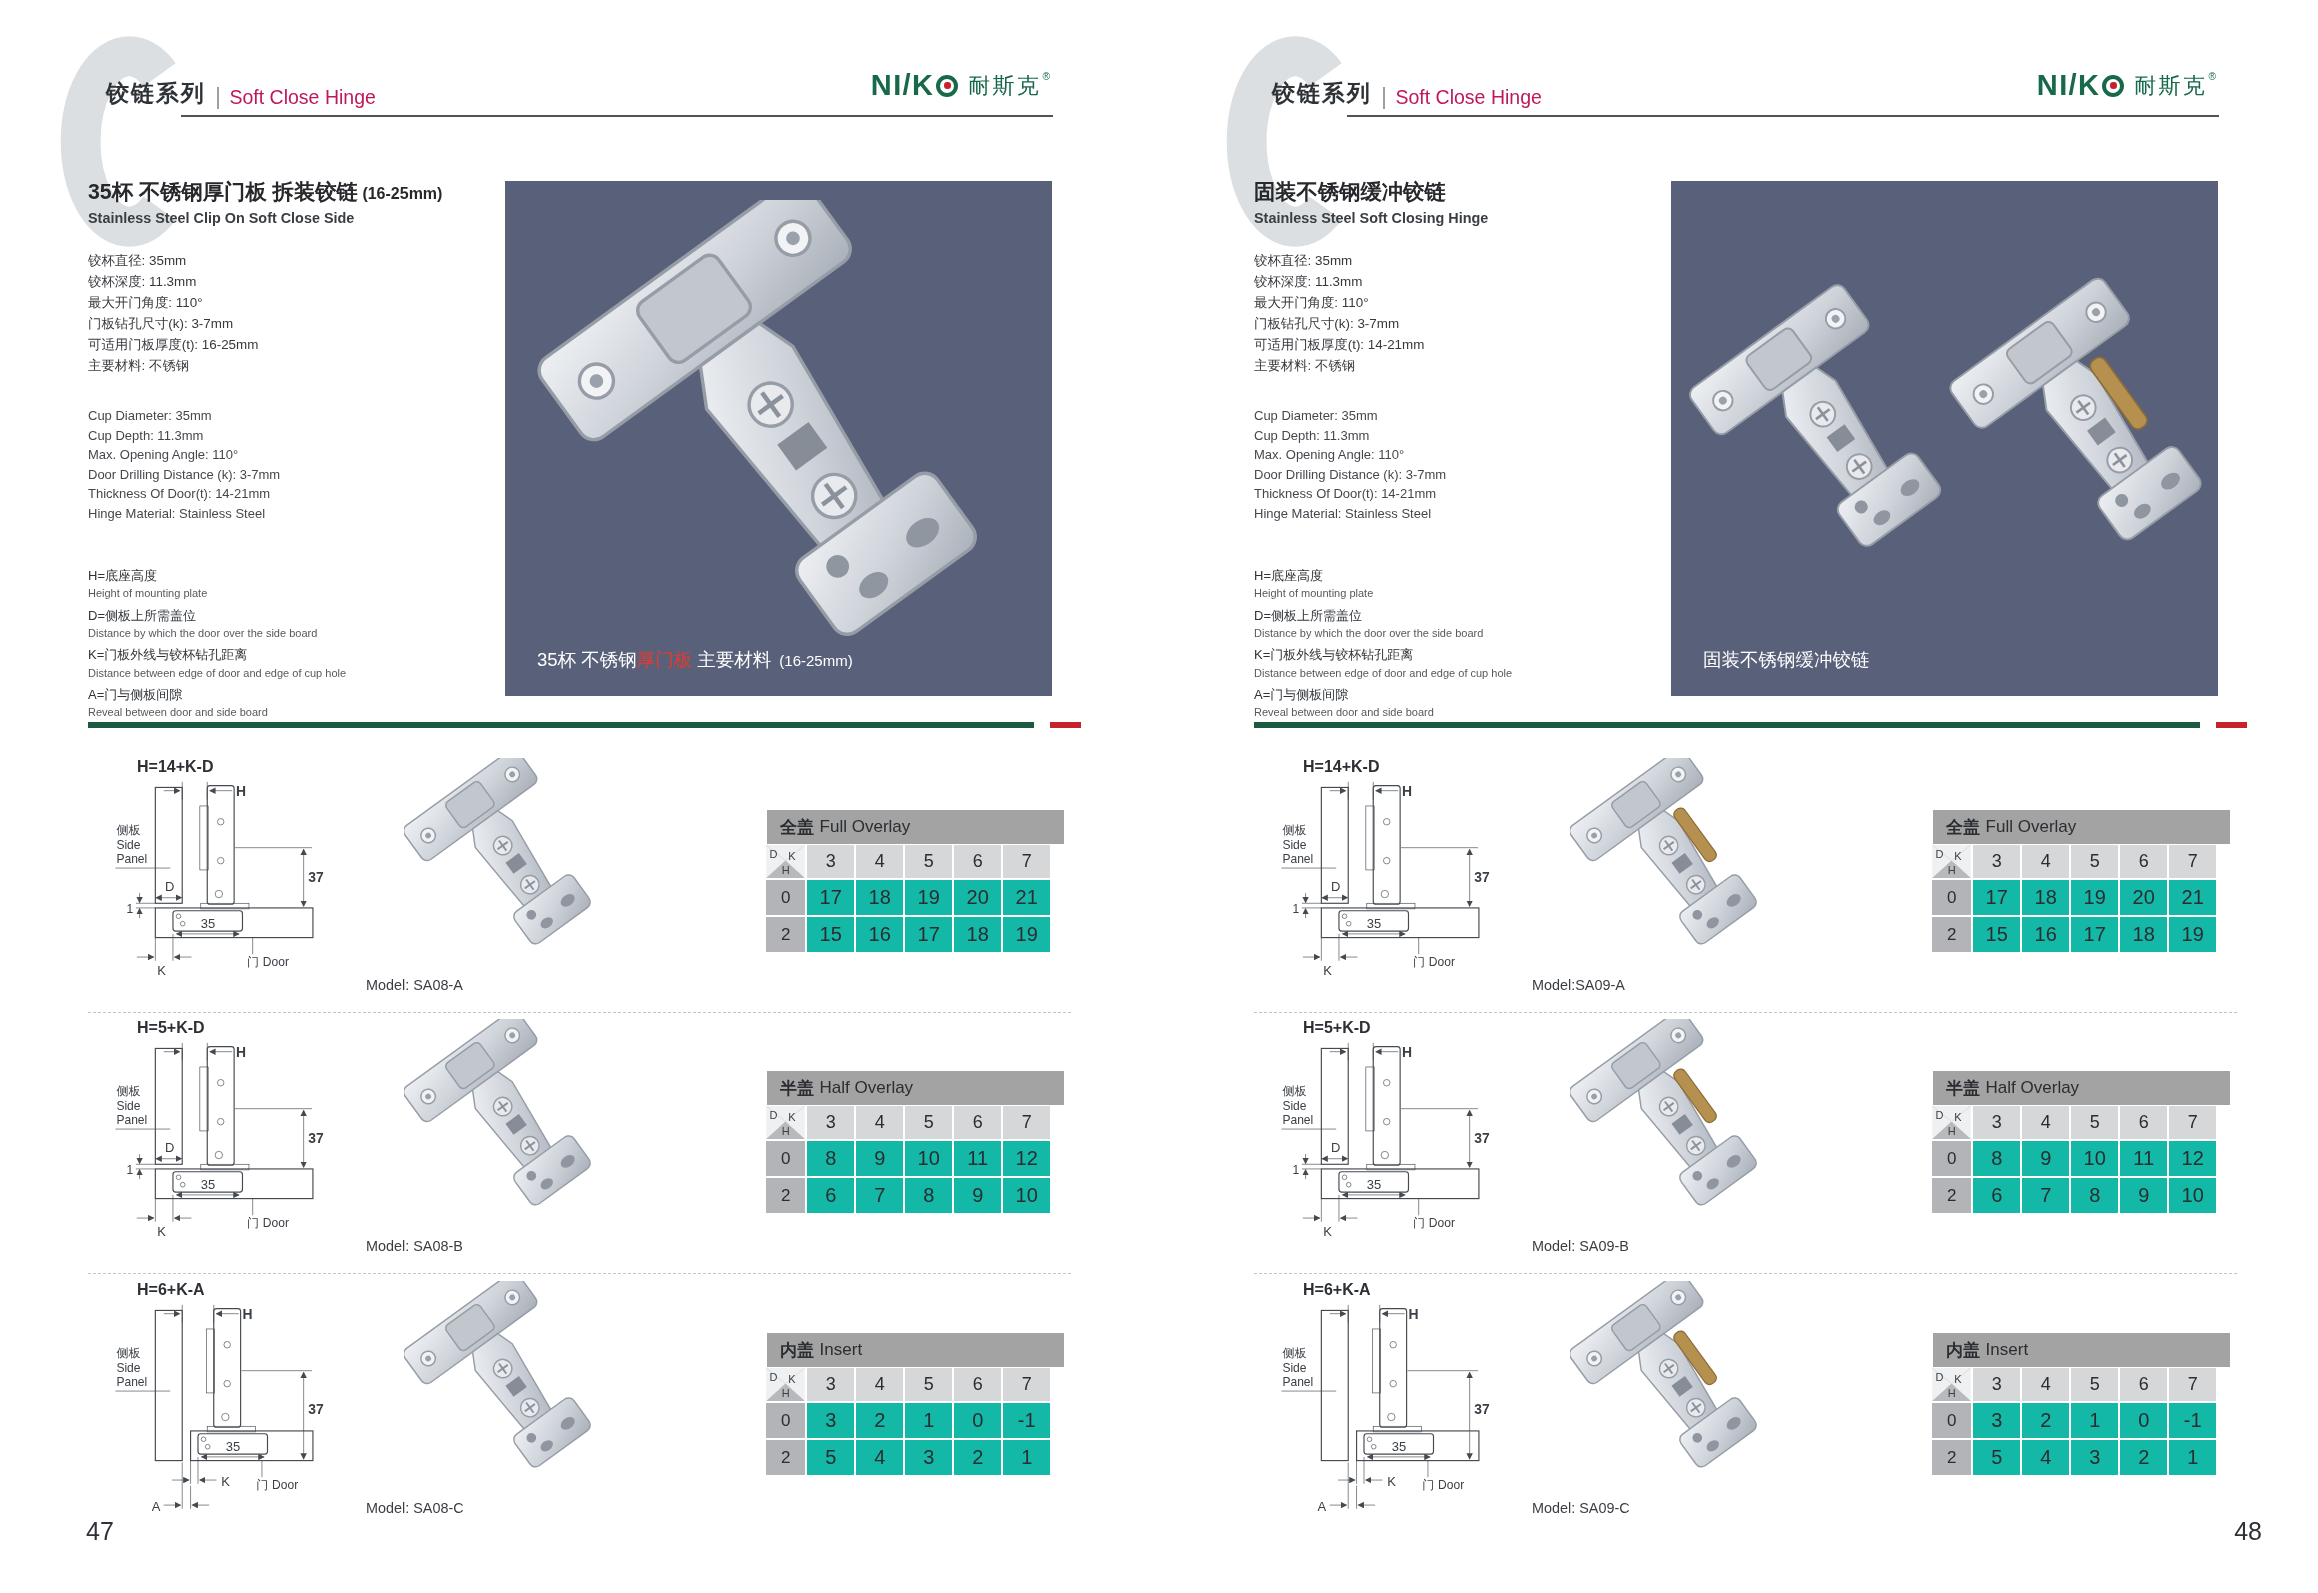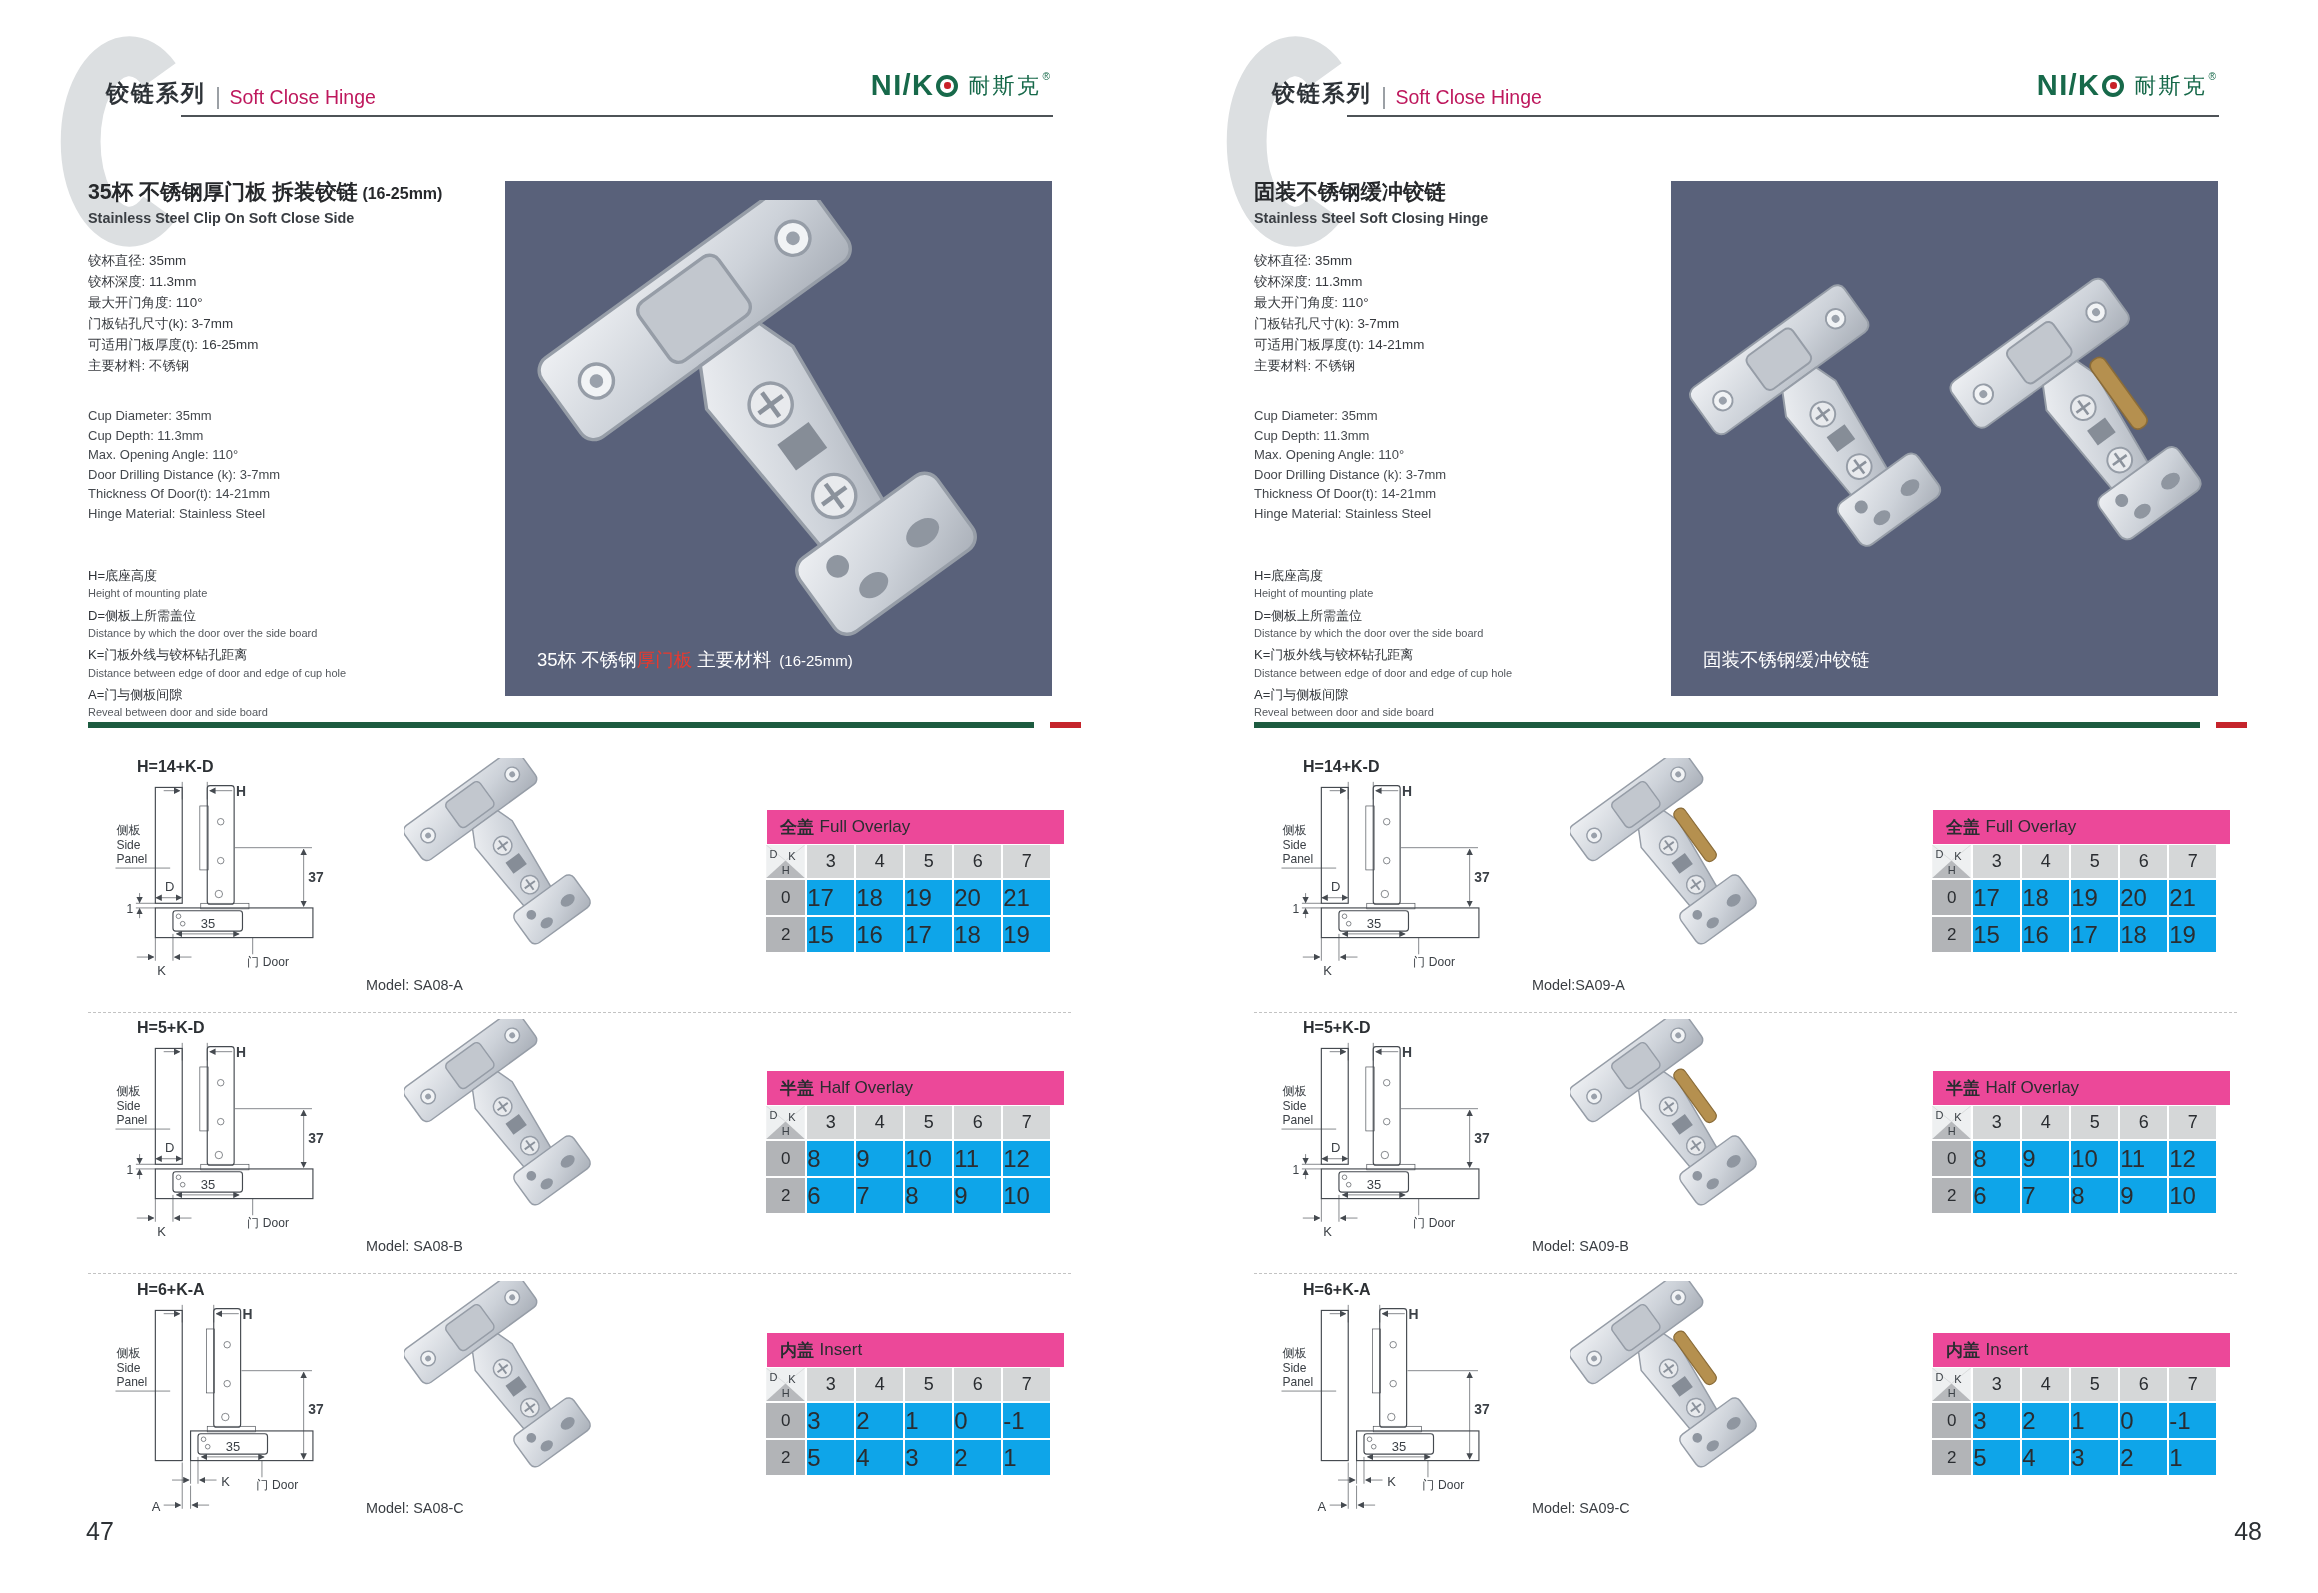--- a/index.html
+++ b/index.html
@@ -44,28 +44,28 @@
   
   .row{position:absolute;left:0;width:1166px;height:260px}
   .row1{top:755px}.row2{top:1016px}.row3{top:1278px}
   .drawing{position:absolute;left:109px;top:0;width:246px;height:246px}
   .formula{position:absolute;left:28px;top:2.8px;font-size:16px;font-weight:600;color:#2c3034}
   .drawing svg{position:absolute;left:0;top:24px}
   .rphoto{position:absolute;left:385px;top:2.8px;width:241px;height:209px;text-align:center}
   .model{position:absolute;left:366px;top:222px;font-size:14.4px;color:#3a3e43}
 
   .dtable{position:absolute;left:767px;top:55px;width:297px}
-  .tbl-title{background:#ec4899;height:34px;display:flex;align-items:center;padding-left:13px;margin-bottom:0.9px}
+  .tbl-title{background:#a3a3a3;height:34px;display:flex;align-items:center;padding-left:13px;margin-bottom:0.9px}
   .t-cn{font-size:17px;font-weight:700;color:#2a2d31;margin-right:5.6px}
   .t-en{font-size:17px;color:#2a2d31}
   table.vals{border-collapse:separate;border-spacing:2.8px;margin-left:-2.8px;margin-top:-1.9px}
   table.vals td,table.vals th{padding:0}
   td.kh{width:47px;height:33px;background:#d5d7d8;text-align:center;font-size:18px;color:#2a2d31}
   th.hh{width:39px;height:33px;background:#b2b4b7;text-align:center;font-size:17px;font-weight:400;color:#2a2d31}
-  td.dc{width:47px;height:35px;background:#0ea5e9;font-size:24px;color:#2a2d31}
+  td.dc{width:47px;height:35px;background:#14b8a6;text-align:center;font-size:20px;color:#2a2d31}
   td.corner{width:39px;height:33px;padding:0;line-height:0}
 
   .dash{position:absolute;left:88px;width:983px;border-top:1.4px dashed #c3c3c3}
   .dash1{top:1012px}.dash2{top:1273px}
   .pageno{position:absolute;left:86px;top:1517px;font-size:25px;color:#2e3236}
   .page--right .pageno{left:auto;right:70px}
 
   
   svg text{font-family:"Liberation Sans","DejaVu Sans",sans-serif;fill:#3b4046}
   .defs-holder{position:absolute;width:0;height:0;overflow:hidden}

